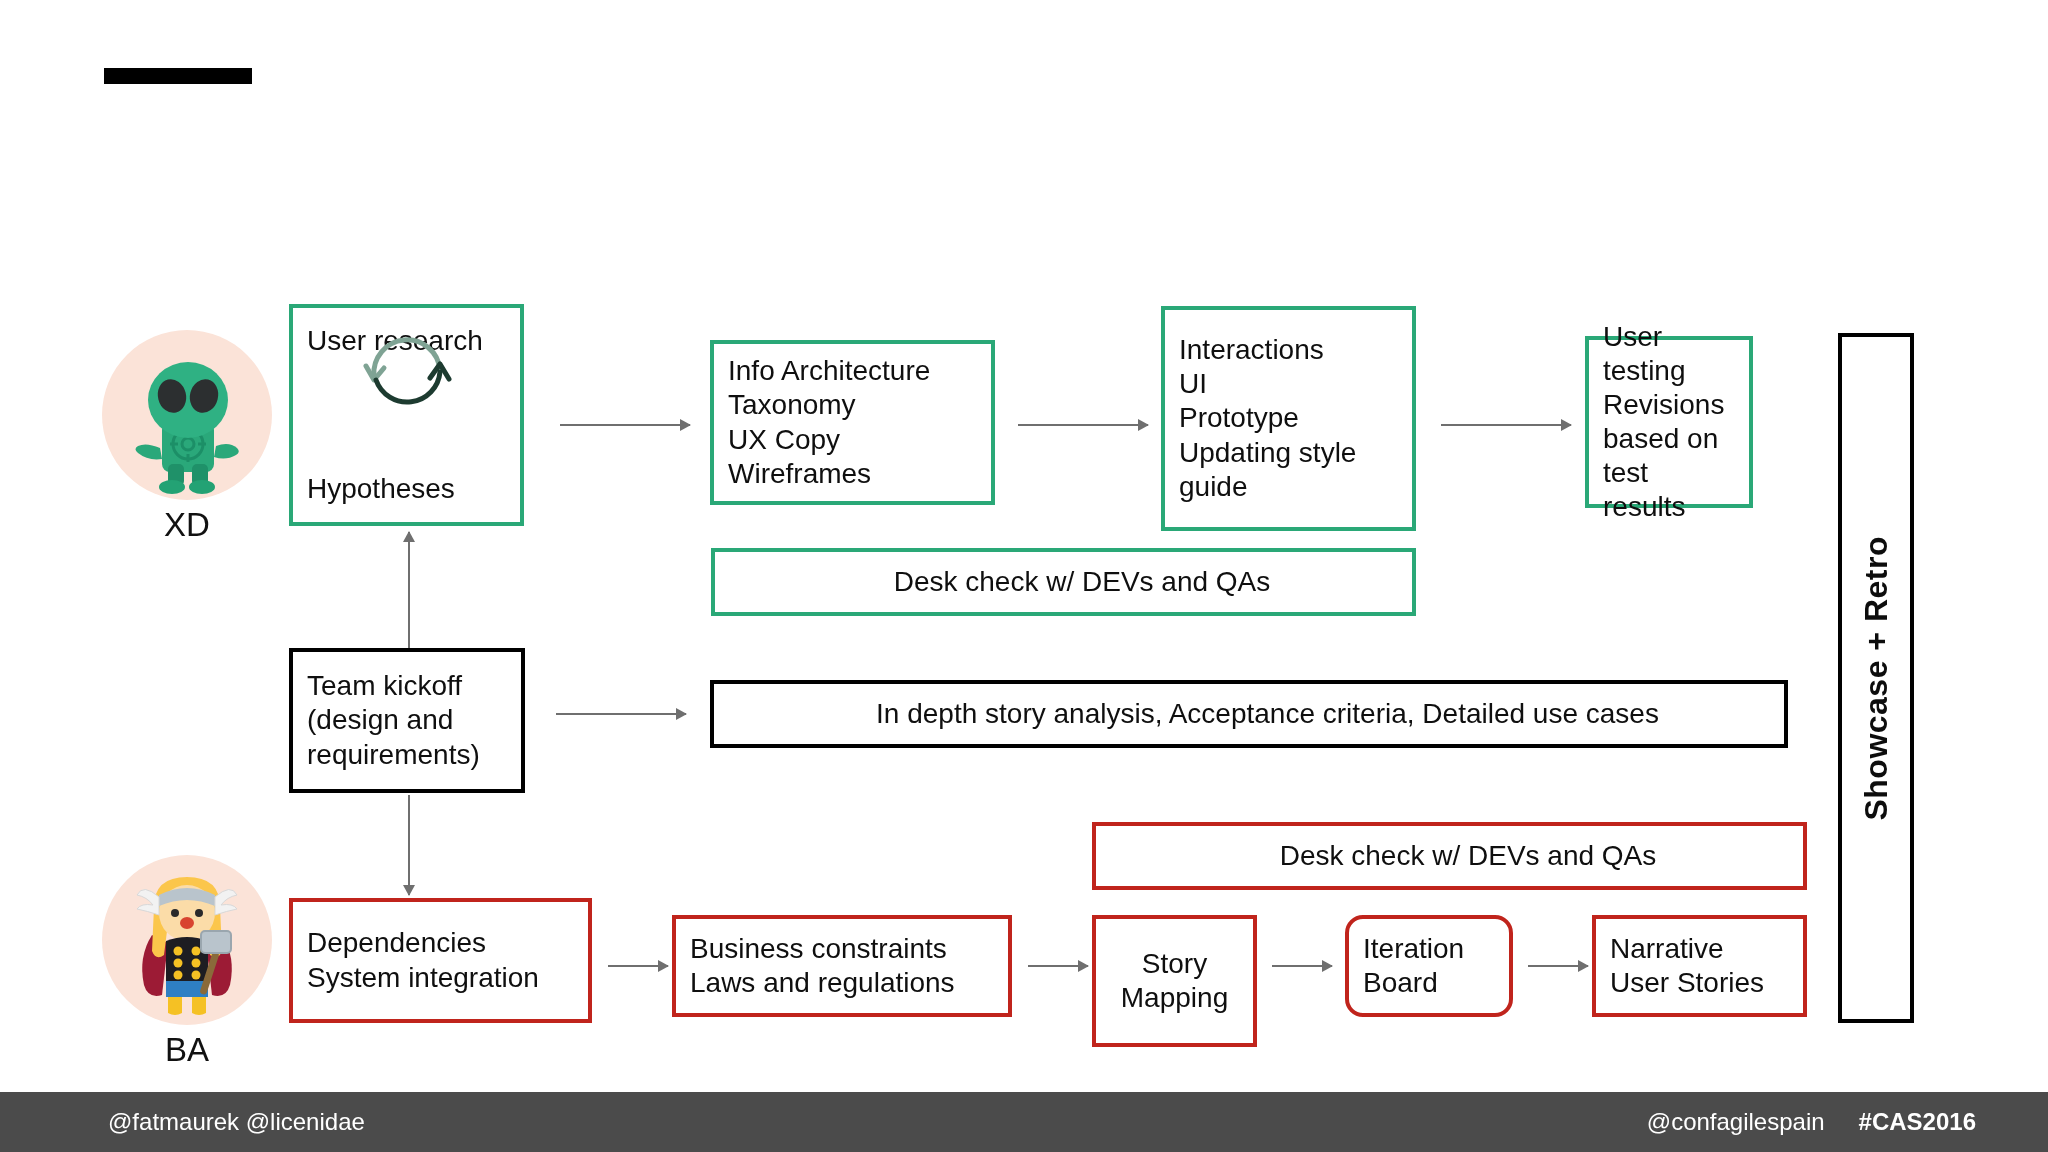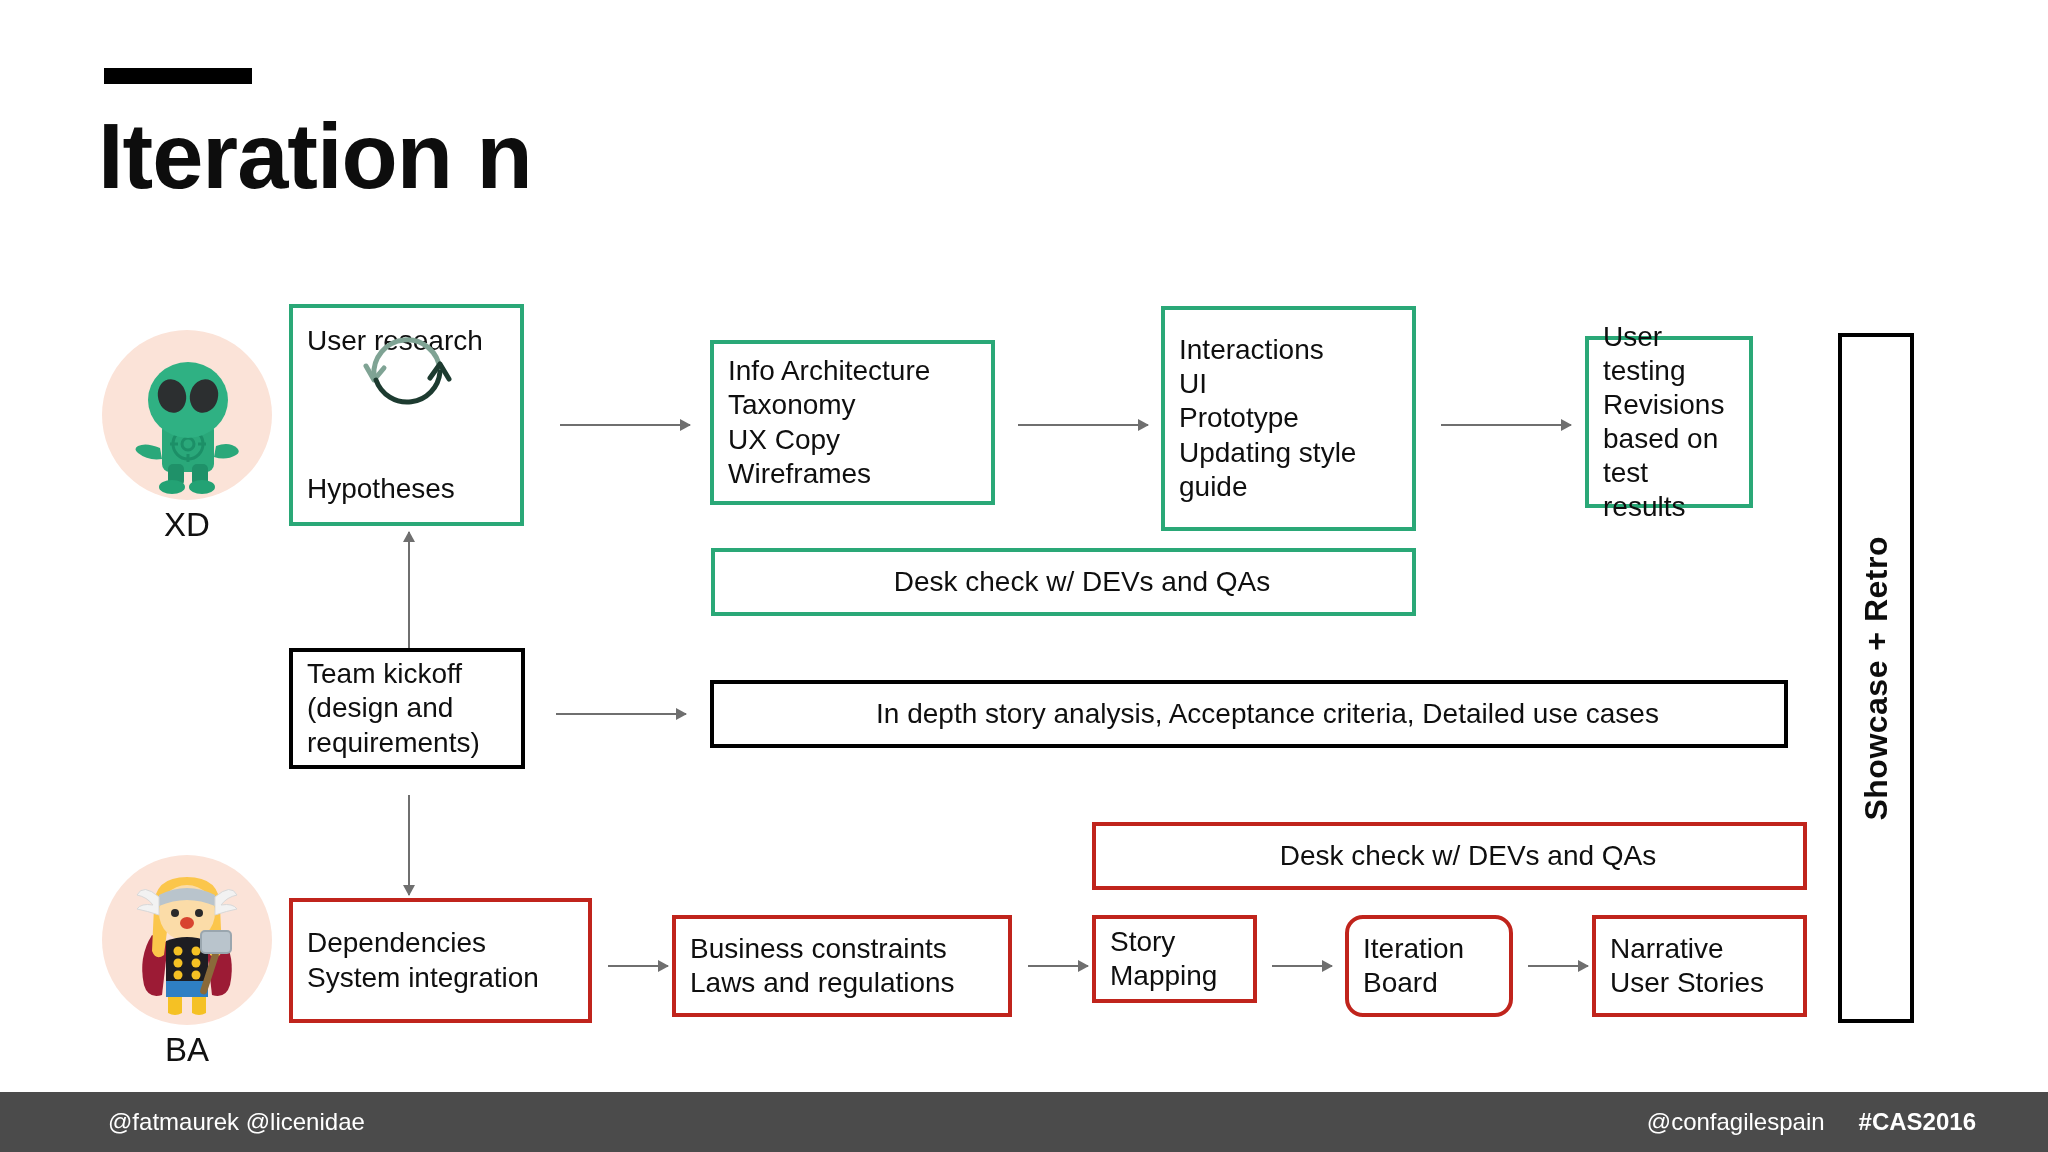--- a/index.html
+++ b/index.html
@@ -95,21 +95,20 @@
   .footer .left{position:absolute;left:108px;top:50%;transform:translateY(-50%);font-size:24px;}
   .footer .right{position:absolute;right:72px;top:50%;transform:translateY(-50%);font-size:24px;}
   .footer .right .hash{margin-left:34px;font-weight:bold;}
 </style>
 </head>
 <body>
 
 <div id="slide">
 
   <div class="title-rule"></div>
-  <div class="slide-title">Iteration n</div>
 
   <div class="avatar-wrap" style="left:102px;top:330px;">
     <div class="avatar-disc"></div>
     <svg width="170" height="170" viewBox="0 0 170 170" style="position:absolute;left:0;top:0;">
 
       <path d="M58 118 q-14 -6 -22 -2 q-5 3 0 7 q10 8 24 6 z" fill="#2aa87a"></path>
       <path d="M114 116 q13 -5 21 2 q4 4 -1 7 q-10 6 -22 2 z" fill="#2aa87a"></path>
       <rect x="60" y="92" width="52" height="50" rx="8" fill="#2aa87a"></rect>
       <rect x="66" y="134" width="16" height="22" rx="5" fill="#1f9169"></rect>
       <rect x="90" y="134" width="16" height="22" rx="5" fill="#1f9169"></rect>
@@ -209,21 +208,21 @@
 based on
 test results</div>
   </div>
 
   <div class="box green center" style="left:711px;top:548px;width:705px;height:68px;">
     <div class="pad">Desk check w/ DEVs and QAs</div>
   </div>
 
   <div class="arrow-v up" style="left:408px;top:532px;height:118px;"></div>
 
-  <div class="box black" style="left:289px;top:648px;width:236px;height:121px;">
+  <div class="box black" style="left:289px;top:648px;width:236px;height:145px;">
     <div class="pad">Team kickoff
 (design and
 requirements)</div>
   </div>
 
   <div class="arrow-h" style="left:556px;top:713px;width:130px;"></div>
 
   <div class="box black center" style="left:710px;top:680px;width:1078px;height:68px;">
     <div class="pad">In depth story analysis, Acceptance criteria, Detailed use cases</div>
   </div>
@@ -241,21 +240,21 @@
 
   <div class="arrow-h" style="left:608px;top:965px;width:60px;"></div>
 
   <div class="box red" style="left:672px;top:915px;width:340px;height:102px;">
     <div class="pad">Business constraints
 Laws and regulations</div>
   </div>
 
   <div class="arrow-h" style="left:1028px;top:965px;width:60px;"></div>
 
-  <div class="box red" style="left:1092px;top:915px;width:165px;height:88px;">
+  <div class="box red" style="left:1092px;top:915px;width:165px;height:132px;text-align:center;">
     <div class="pad">Story
 Mapping</div>
   </div>
 
   <div class="arrow-h" style="left:1272px;top:965px;width:60px;"></div>
 
   <div class="box red" style="left:1345px;top:915px;width:168px;height:102px;border-radius:18px;">
     <div class="pad">Iteration
 Board</div>
   </div>

